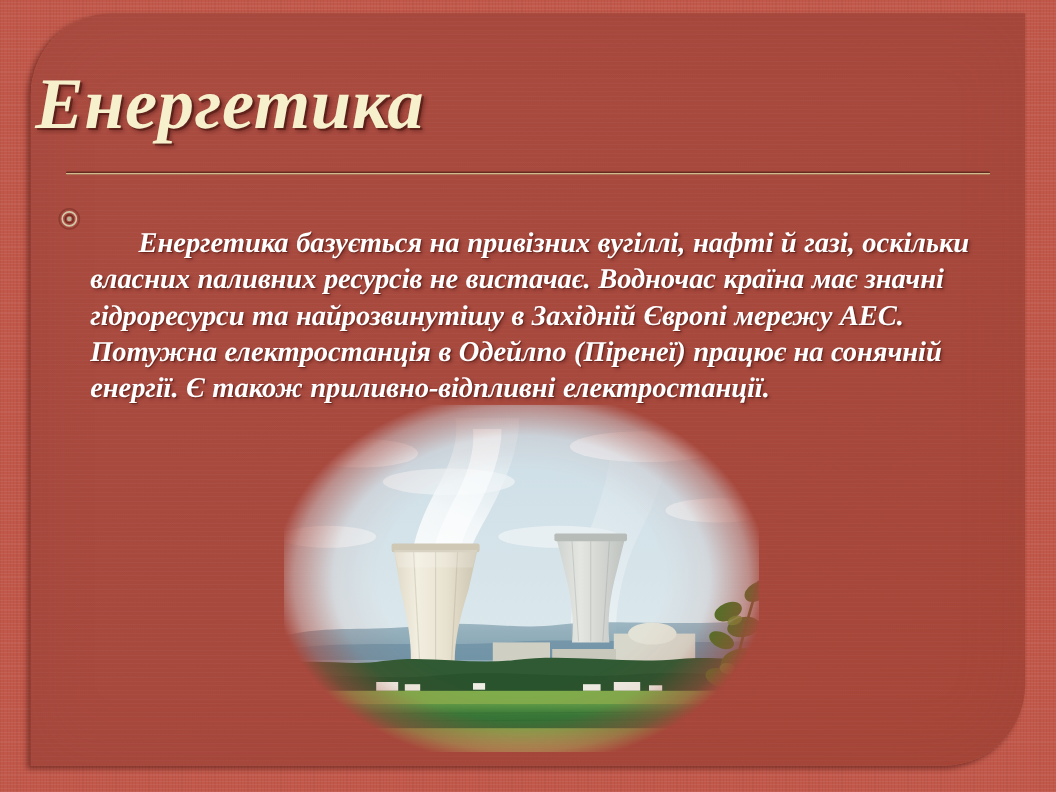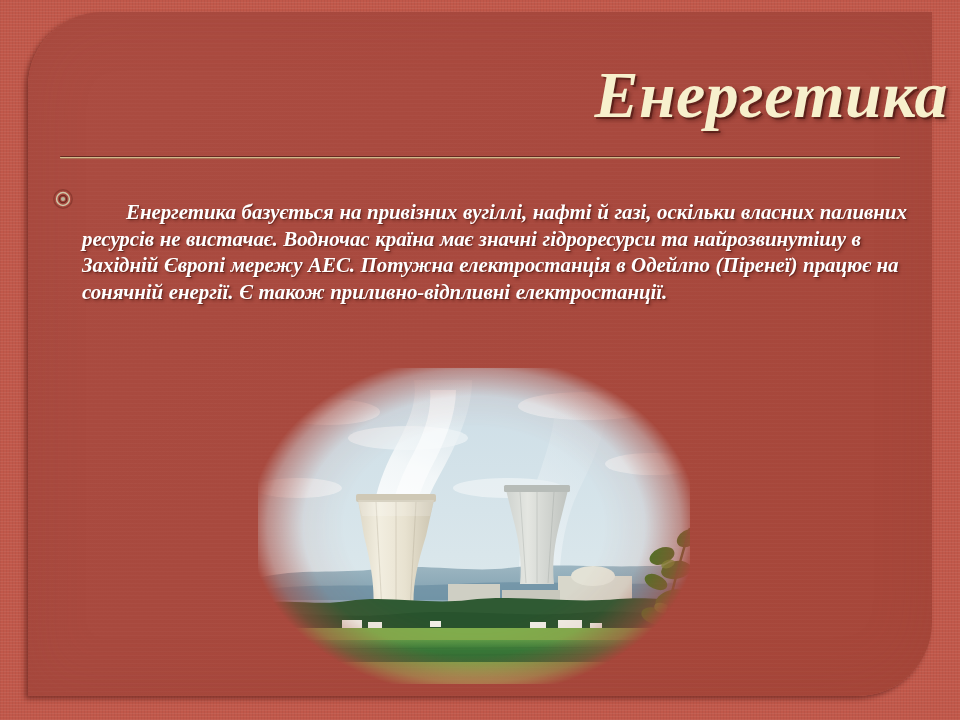--- a/index.html
+++ b/index.html
@@ -52,24 +52,24 @@
     inset: 0;
     border-radius: 74px 0 74px 0;
     background-image:
       repeating-linear-gradient(0deg, rgba(255,255,255,.018) 0 1px, rgba(0,0,0,0) 1px 4px);
     pointer-events: none;
   }
 
   
   .title {
     position: absolute;
-    left: 16px;
+    left: 4px;
     top: 50px;
     width: 904px;
-    text-align: right;
+    text-align: left;
     font-size: 66px;
     line-height: 1;
     font-weight: bold;
     font-style: italic;
     color: #f7f0cd;
     letter-spacing: 0.5px;
     text-shadow:
       2px 2px 0 rgba(70,20,14,.55),
       3px 3px 4px rgba(50,12,8,.45);
     white-space: nowrap;
@@ -102,21 +102,21 @@
     width: 22px;
     height: 22px;
     margin-top: 10px;
     margin-left: 6px;
     margin-right: 8px;
   }
   .bullet svg { display: block; }
 
   .body-text {
     flex: 1 1 auto;
-    font-size: 21px;
+    font-size: 26px;
     line-height: 1.27;
     font-weight: bold;
     font-style: italic;
     color: #ffffff;
     text-indent: 44px;
     text-align: left;
     text-shadow:
       1px 1px 0 rgba(90,28,20,.55),
       2px 2px 3px rgba(60,16,10,.40);
     letter-spacing: -0.1px;

